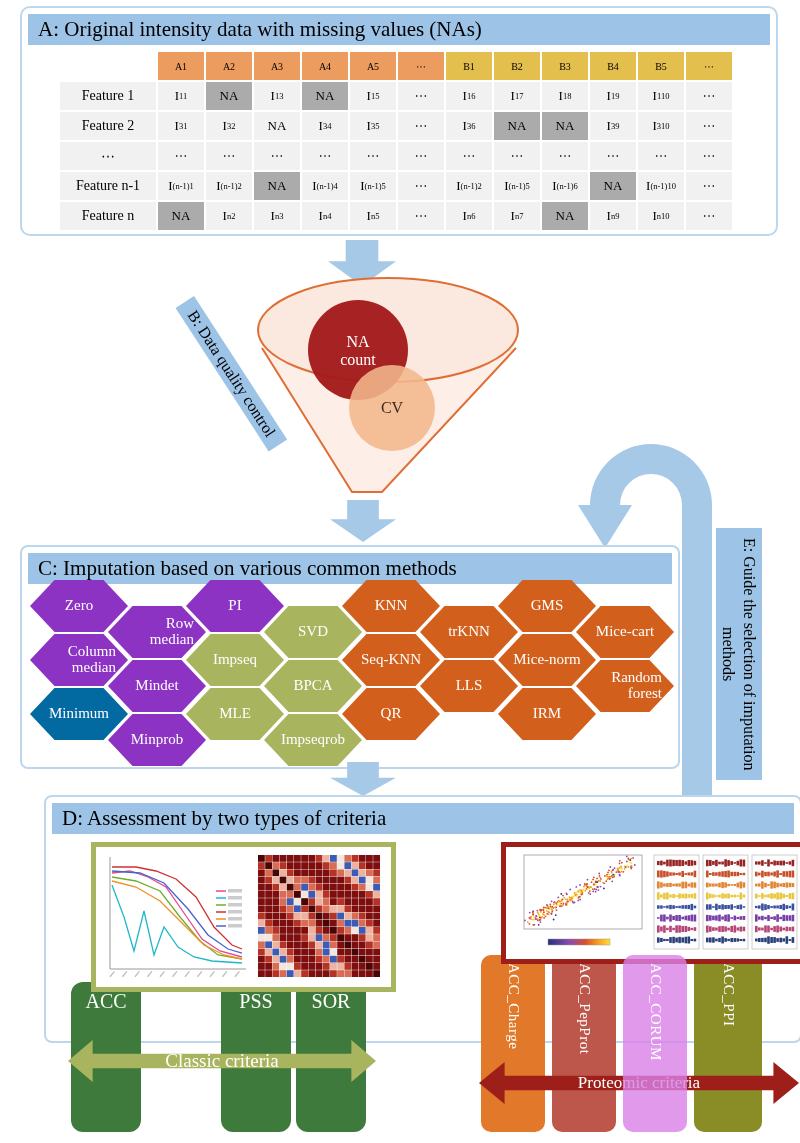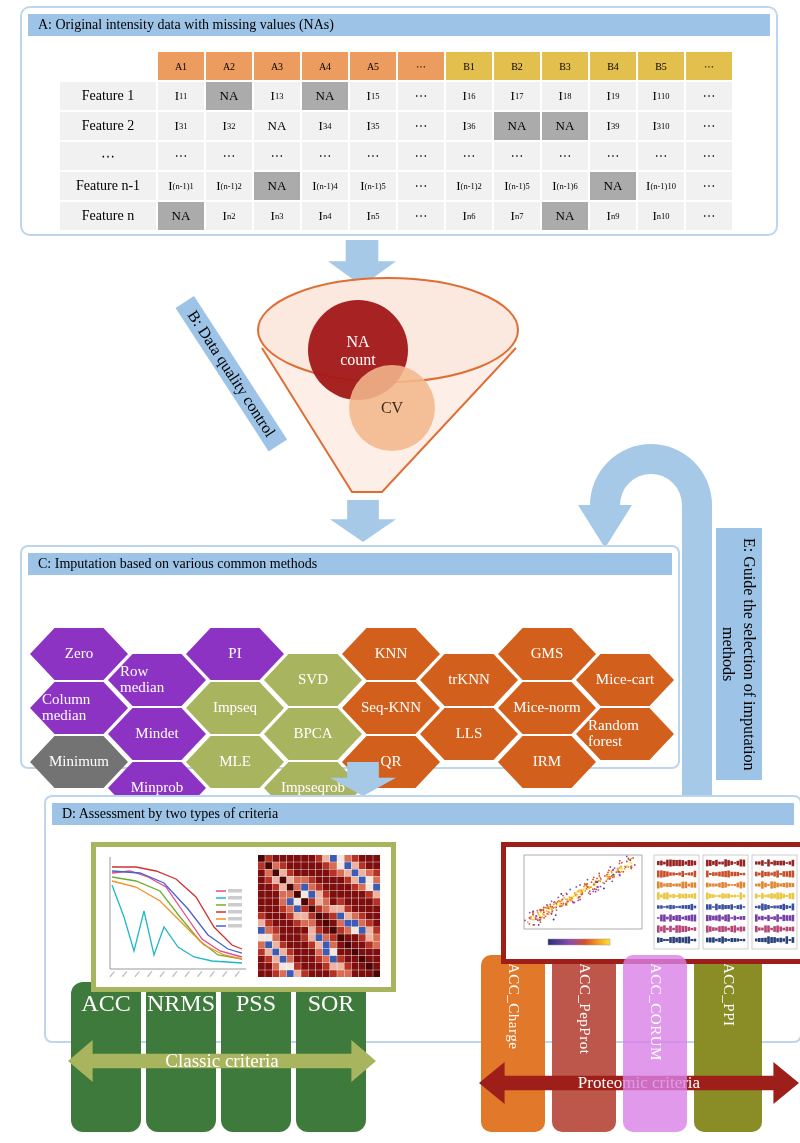--- a/index.html
+++ b/index.html
@@ -8,21 +8,21 @@
     width:800px; height:1143px; position:relative; background:#fff;
     font-family:"Liberation Serif", serif; color:#000; overflow:hidden;
   }
 
   .panel { position:absolute; background:#fff; border:2px solid var(--border-blue,#BCD6EE); }
   #panel-a { left:20px; top:6px;   width:758px; height:230px; border-radius:10px; }
   #panel-c { left:20px; top:545px; width:660px; height:224px; border-radius:8px; }
   #panel-d { left:20px; top:795px; width:758px; height:248px; border-radius:8px;margin-left:24px; }
   .panel-header {
     margin:6px; background:var(--header-blue,#9DC3E6);
-    font-size:14px; padding:3px 10px;
+    font-size:21px; padding:3px 10px;
   }
 
   
   .na-table {
     position:absolute; left:38px; top:44px;
     display:grid; grid-template-columns:96px repeat(12,46px);
     grid-auto-rows:28px; gap:2px; font-size:13px;
   }
   .tcell { display:flex; align-items:center; justify-content:center; background:var(--cell-bg,#F1F1F1); }
   .tcell sub { font-size:8.5px; line-height:1; }
@@ -52,21 +52,21 @@
     transform:rotate(57deg); transform-origin:0 0;
     background:var(--header-blue,#9DC3E6); font-size:16px; padding:2px 12px; white-space:nowrap;
   }
 
   
   #hex-grid { position:absolute; left:0; top:0; right:0; bottom:0; }
   .hex {
     position:absolute; width:98px; height:52px;
     clip-path:polygon(25% 0,75% 0,100% 50%,75% 100%,25% 100%,0 50%);
     display:flex; align-items:center; justify-content:center;
-    text-align:left; color:#fff; font-size:15px; line-height:1.05; padding:0 12px;margin-top:48px;
+    text-align:right; color:#fff; font-size:15px; line-height:1.05; padding:0 12px;
   }
 
   
   #guide-arrow { position:absolute; left:560px; top:430px; }
   #e-strip {
     position:absolute; left:716px; top:528px; width:46px; height:252px;
     background:var(--header-blue,#9DC3E6);
     writing-mode:vertical-rl; text-align:center;
     font-size:16px; line-height:21px; padding:4px 2px;
   }
@@ -75,21 +75,21 @@
   .chart-box { position:absolute; background:#fff; }
   #classic-box { left:45px;  top:45px; width:305px; height:150px; border:5px solid var(--olive,#A9B45F); z-index:5; }
   #proteo-box  { left:455px; top:45px; width:305px; height:122px; border:5px solid var(--dark-red,#9E1F1A); z-index:5; }
   #thumb-line    { position:absolute; left:4px;   top:4px; }
   #thumb-heat    { position:absolute; left:158px; top:4px; }
   #thumb-scatter { position:absolute; left:4px;   top:4px; }
   #thumb-ridge   { position:absolute; left:146px; top:4px; }
 
   .col-green {
     position:absolute; background:var(--green,#3E7A3C); border-radius:12px; z-index:1;
-    text-align:center; color:#fff; font-size:24px; padding-top:8px;
+    text-align:center; color:#fff; font-size:20px; padding-top:8px;
   }
   .col-proteo { position:absolute; border-radius:10px; z-index:1; display:flex; justify-content:center; }
   .col-proteo span { writing-mode:vertical-rl; color:#fff; font-size:15px; margin-top:8px; letter-spacing:0.5px; }
 
   .h-arrow {
     position:absolute; z-index:6; color:#fff; text-align:center;
     clip-path:polygon(0 50%,8% 0,8% 33%,92% 33%,92% 0,100% 50%,92% 100%,92% 67%,8% 67%,8% 100%);
   }
   #classic-arrow { left:22px;  top:243px; width:308px; height:42px; background:var(--olive,#A9B45F);   font-size:19px; line-height:42px; }
   #proteo-arrow  { left:433px; top:265px; width:320px; height:42px; background:var(--dark-red,#9E1F1A); font-size:17px; line-height:42px; }
@@ -197,21 +197,21 @@
 <div class="circle-label" id="cv-label">CV</div>
 <div id="b-label">B: Data quality control</div>
 
 <div class="varrow" id="arrow-bc"></div>
 
 <div class="panel" id="panel-c">
   <div class="panel-header">C: Imputation based on various common methods</div>
   <div id="hex-grid">
       <div class="hex" style="left: 8px; top: 33px; background: rgb(141, 51, 196);">Zero</div>
       <div class="hex" style="left: 8px; top: 87px; background: rgb(141, 51, 196);">Column median</div>
-      <div class="hex" style="left: 8px; top: 141px; background: #737373;">Minimum</div>
+      <div class="hex" style="left: 8px; top: 141px; background: #0369a1;">Minimum</div>
       <div class="hex" style="left: 86px; top: 59px; background: rgb(141, 51, 196);">Row median</div>
       <div class="hex" style="left: 86px; top: 113px; background: rgb(141, 51, 196);">Mindet</div>
       <div class="hex" style="left: 86px; top: 167px; background: rgb(141, 51, 196);">Minprob</div>
       <div class="hex" style="left: 164px; top: 33px; background: rgb(141, 51, 196);">PI</div>
       <div class="hex" style="left: 164px; top: 87px; background: rgb(169, 180, 95);">Impseq</div>
       <div class="hex" style="left: 164px; top: 141px; background: rgb(169, 180, 95);">MLE</div>
       <div class="hex" style="left: 242px; top: 59px; background: rgb(169, 180, 95);">SVD</div>
       <div class="hex" style="left: 242px; top: 113px; background: rgb(169, 180, 95);">BPCA</div>
       <div class="hex" style="left: 242px; top: 167px; background: rgb(169, 180, 95);">Impseqrob</div>
       <div class="hex" style="left: 320px; top: 33px; background: rgb(210, 96, 28);">KNN</div>
@@ -1197,21 +1197,20 @@
           <rect x="133.5" y="85.3" width="2.6" height="7.5" fill="#173070" opacity="0.92"></rect>
           <rect x="136.6" y="88.1" width="2.6" height="1.9" fill="#173070" opacity="0.92"></rect>
           <rect x="139.6" y="86.1" width="2.6" height="5.8" fill="#173070" opacity="0.92"></rect>
         </svg></div>
   </div>
 
   <div class="h-arrow" id="proteo-arrow">
     <span>Proteomic criteria</span>
   </div>
 <div class="col-green" style="left: 25px; top: 185px; width: 70px; height: 150px;">ACC</div>
-    <div class="col-green" style="left: 100px; top: 185px; width: 70px; height: 150px;">NRMS</div>
     <div class="col-green" style="left: 175px; top: 185px; width: 70px; height: 150px;">PSS</div>
     <div class="col-green" style="left: 250px; top: 185px; width: 70px; height: 150px;">SOR</div>
     <div class="col-proteo" style="left: 435px; top: 158px; width: 64px; height: 177px; background: rgb(226, 120, 42);">
       <span>ACC_Charge</span>
     </div>
     <div class="col-proteo" style="left: 506px; top: 158px; width: 64px; height: 177px; background: rgb(190, 87, 75);">
       <span>ACC_PepProt</span>
     </div>
     <div class="col-proteo" style="left: 577px; top: 158px; width: 64px; height: 177px; background: rgb(218, 128, 232); opacity: 0.8; z-index: 7;">
       <span>ACC_CORUM</span>

